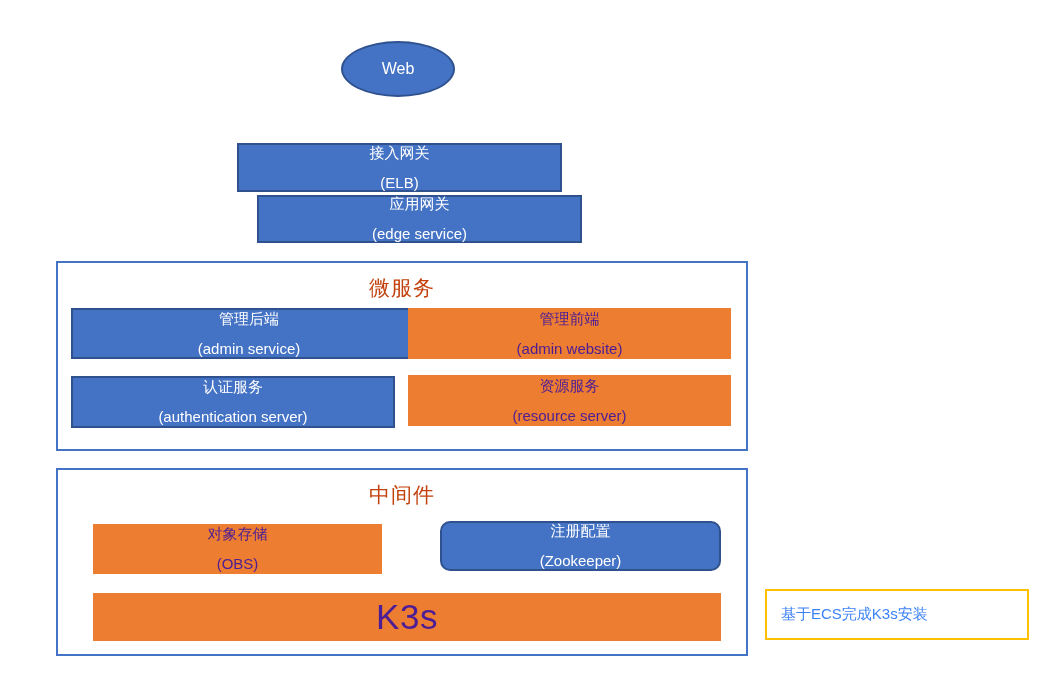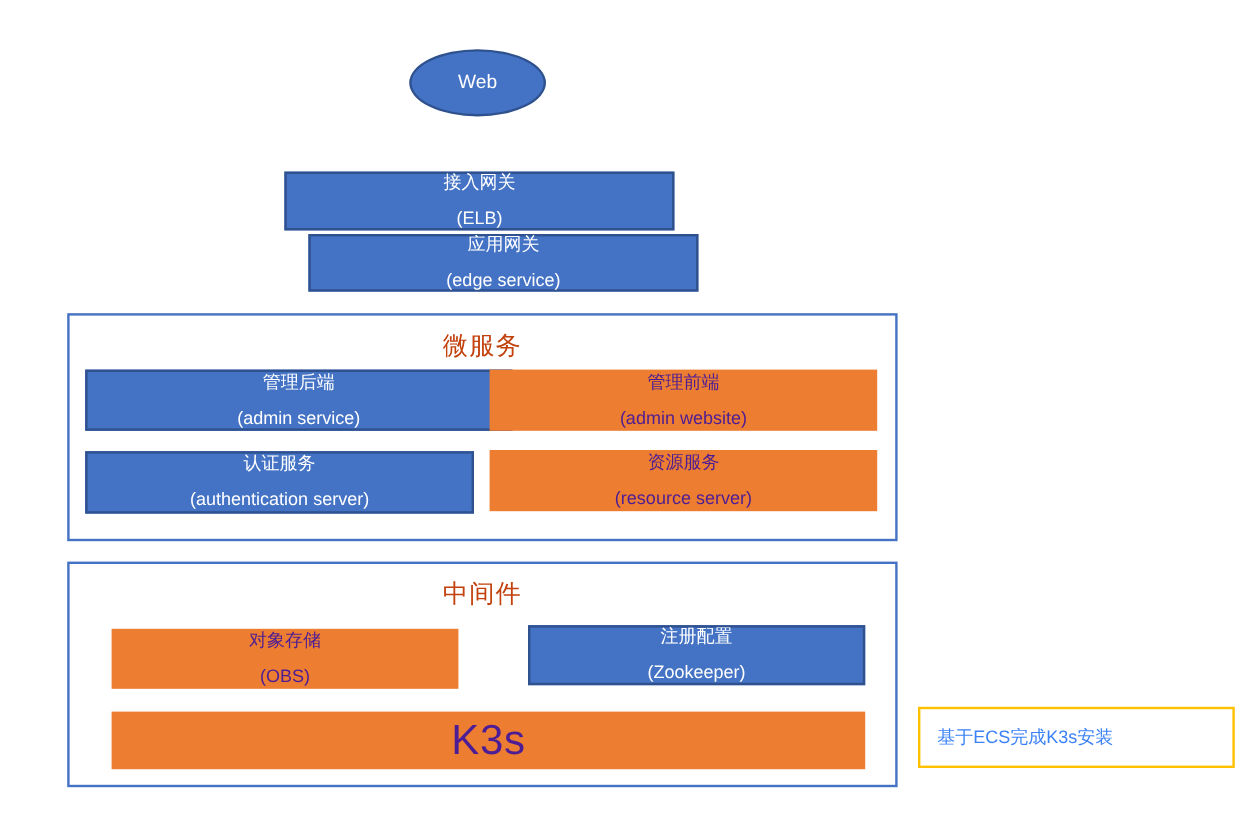--- a/index.html
+++ b/index.html
@@ -70,21 +70,21 @@
   .web-ellipse      { left: 333px; top: 33px;  width: 114px; height: 56px; }
   .elb-box          { left: 229px; top: 135px; width: 325px; height: 49px; }
   .edge-box         { left: 229px; top: 187px; width: 325px; height: 48px; margin-left: 20px; }
   .ms-container     { left: 48px;  top: 253px; width: 692px; height: 190px; }
   .admin-service    { left: 63px;  top: 300px; width: 356px; height: 51px; }
   .admin-website    { left: 400px; top: 300px; width: 323px; height: 51px; }
   .auth-server      { left: 63px;  top: 368px; width: 324px; height: 52px; align-items: center; }
   .resource-server  { left: 400px; top: 367px; width: 323px; height: 51px; }
   .mw-container     { left: 48px;  top: 460px; width: 692px; height: 188px; }
   .obs-box          { left: 85px;  top: 516px; width: 289px; height: 50px; }
-  .zk-box           { left: 432px; top: 513px; width: 281px; height: 50px; }
+  .zk-box           { left: 432px; top: 513px; width: 281px; height: 50px; border-radius: 10px; }
   .k3s-box          { left: 85px;  top: 585px; width: 628px; height: 48px; }
   .annotation-box   { left: 757px; top: 581px; width: 264px; height: 51px; }
 </style>
 </head>
 <body>
 
 <div class="canvas">
 
   <div class="abs shape blue-fill ellipse web-ellipse">
     <span>Web</span>

